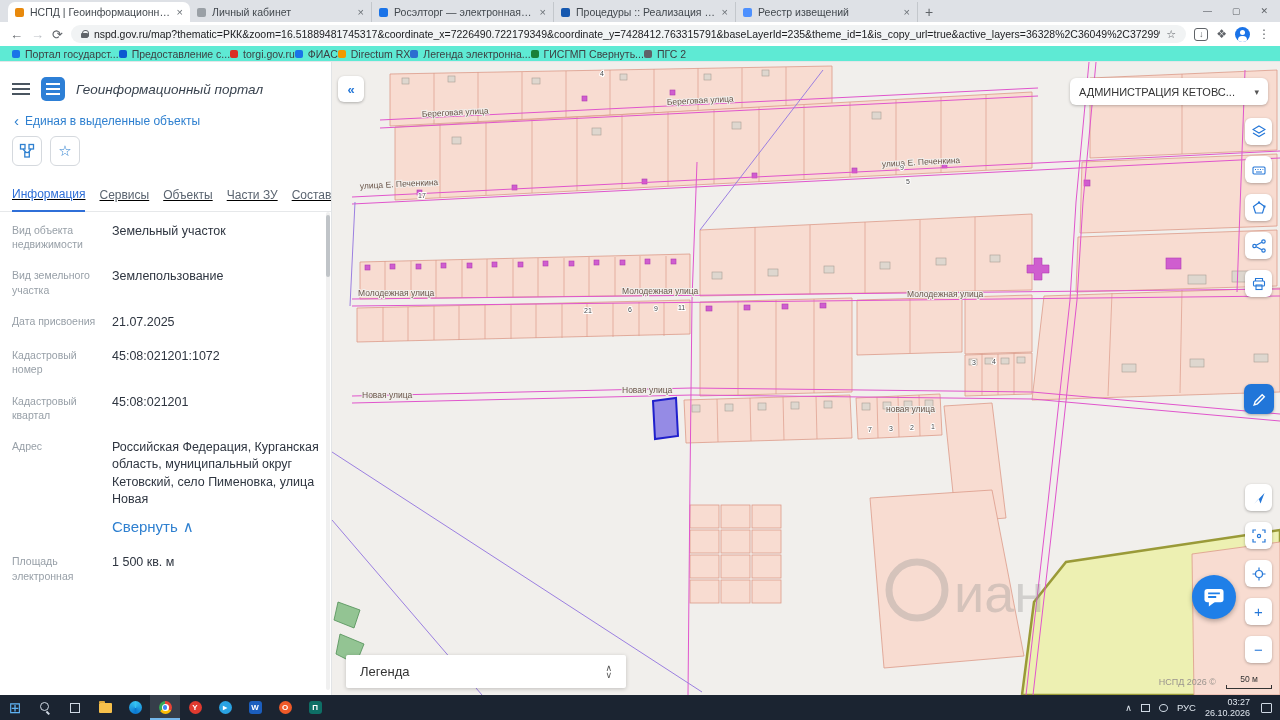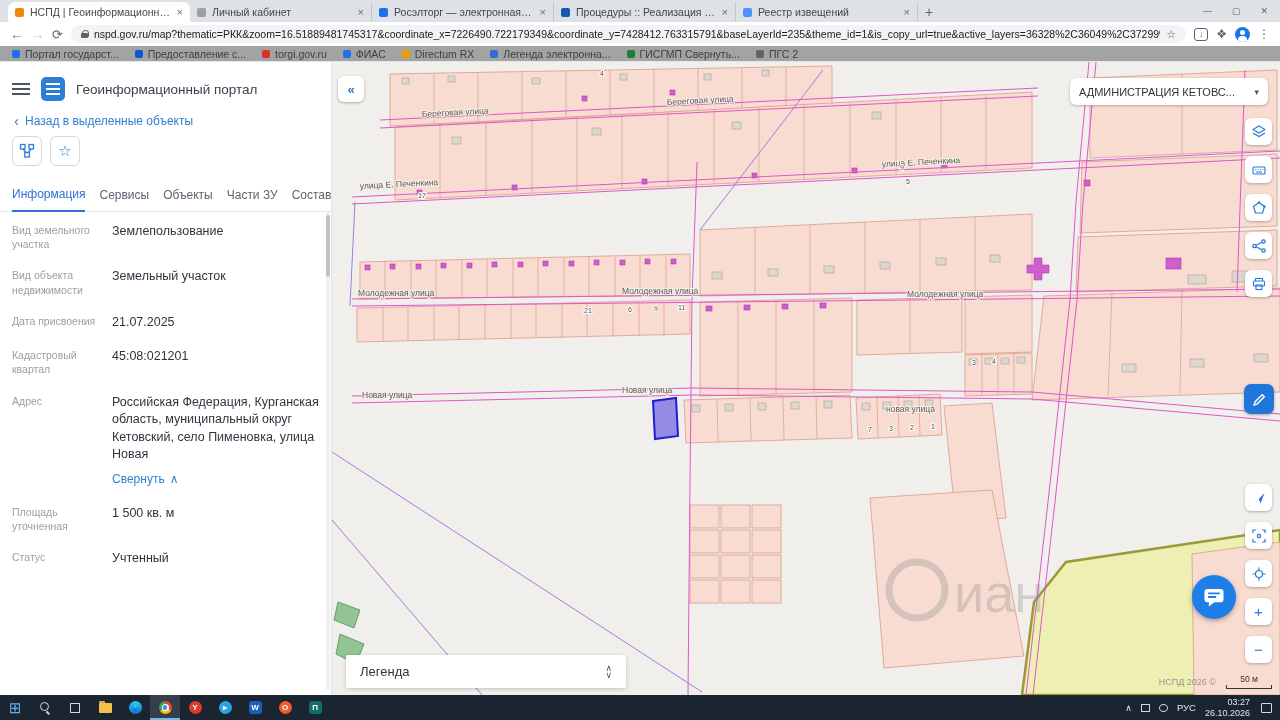--- a/index.html
+++ b/index.html
@@ -23,45 +23,45 @@
   .lock { width:7px; height:8px; position:relative; flex-shrink:0; }
   .lock:before { content:""; position:absolute; top:0; left:1px; width:5px; height:5px; border:1px solid #5f6368; border-radius:3px 3px 0 0; }
   .lock:after { content:""; position:absolute; bottom:0; left:0; width:7px; height:5px; background:#5f6368; border-radius:1px; }
   .url { font-size:10.5px; color:#202124; white-space:nowrap; overflow:hidden; flex:1; }
   .obx-star { color:#5f6368; font-size:11px; flex-shrink:0; }
   .tb-ic { color:#5f6368; font-size:12px; }
   .tb-box { width:14px; height:13px; border:1px solid #5f6368; border-radius:3px; display:flex; align-items:center; justify-content:center; font-size:9px; color:#5f6368; }
   .avatar { width:15px; height:15px; border-radius:50%; background:#1a73e8; position:relative; overflow:hidden; }
   .avatar:before { content:""; position:absolute; top:3px; left:5px; width:5px; height:5px; border-radius:50%; background:#fff; }
   .avatar:after { content:""; position:absolute; top:9px; left:3px; width:9px; height:6px; border-radius:4px 4px 0 0; background:#fff; }
-  .bookbar { height:16px; background:#a3a3a3; border-bottom:1px solid #e4e6e8; display:flex; align-items:center; gap:16px; padding:0 12px; flex-shrink:0; }
+  .bookbar { height:16px; background:#5eead4; border-bottom:1px solid #e4e6e8; display:flex; align-items:center; padding:0 12px; flex-shrink:0; }
   .bk { display:flex; align-items:center; gap:5px; font-size:10.5px; color:#3c4043; white-space:nowrap; }
   .bk .fav { width:8px; height:8px; }
 
   
   .app { flex:1; display:flex; min-height:0; }
   .panel { width:332px; flex-shrink:0; background:#fff; border-right:1px solid #e2e4e6; position:relative; overflow:hidden; }
   .p-head { display:flex; align-items:center; gap:11px; padding:15px 12px 9px; }
   .burger { width:18px; height:2px; background:#4a5560; box-shadow:0 5px 0 #4a5560, 0 10px 0 #4a5560; margin-bottom:10px; }
   .logo { width:24px; height:24px; border-radius:5px; background:#2d7fd6; position:relative; }
   .logo:before { content:""; position:absolute; left:5px; top:6px; width:14px; height:2px; background:#fff; box-shadow:0 5px 0 #fff, 0 10px 0 #fff; }
-  .app-title { font-size:13.5px; color:#39434f; }
+  .app-title { font-size:13.5px; color:#39434f;font-style:italic; }
   .back { display:flex; align-items:center; gap:6px; color:#2f80d0; font-size:12px; padding:4px 14px 8px; }
   .back-ch { font-size:15px; line-height:10px; }
   .p-title { font-size:15px; font-weight:700; color:#2c3442; padding:4px 12px 12px; }
   .actions { display:flex; gap:8px; padding:0 12px 13px; }
   .act-btn { width:30px; height:30px; border:1px solid #d5d9de; border-radius:6px; background:#fff; display:flex; align-items:center; justify-content:center; color:#2f80d0; font-size:15px; }
-  .ptabs { display:flex; gap:14px; padding:0 12px; border-bottom:1px solid #e6e8ea; align-items:center; }
+  .ptabs { display:flex; gap:14px; padding:0 12px; border-bottom:1px solid #e6e8ea; align-items:center;text-decoration:underline; }
   .ptab { font-size:12px; color:#5a6470; padding:8px 0 9px; white-space:nowrap; }
   .ptab.active { color:#2f6fd8; border-bottom:2px solid #2f6fd8; margin-bottom:-1px; }
   .fields { padding:2px 12px 0; }
   .frow { display:flex; padding:9px 0 8px; }
   .flabel { width:100px; min-width:100px; font-size:10.5px; color:#98a0a8; padding-right:10px; line-height:1.35; }
   .fvalue { font-size:12.5px; color:#2e3540; line-height:1.4; }
-  .flink { color:#2f80d0; font-size:12px; margin-top:7px; display:inline-flex; gap:5px; align-items:center; }
+  .flink { color:#2f80d0; font-size:15px; margin-top:7px; display:inline-flex; gap:5px; align-items:center; }
   .pscroll { position:absolute; right:1px; top:150px; width:4px; height:478px; background:#f0f0f0; border-radius:2px; }
   .pthumb { position:absolute; top:3px; left:0; width:4px; height:62px; background:#c0c4c8; border-radius:2px; }
 
   
   .map { flex:1; position:relative; background:#f1efec; overflow:hidden; }
   .map svg.base { position:absolute; inset:0; font-family:"Liberation Sans", sans-serif; }
   .par { fill:#f8dcd1; stroke:#dc9b89; stroke-width:0.8; }
   .pline { stroke:#dc9b89; stroke-width:0.7; fill:none; }
   .hse { fill:#ded7cf; stroke:#a89f94; stroke-width:0.6; }
   .mg { fill:#cf5ecf; stroke:#b23ab2; stroke-width:0.6; }
@@ -197,21 +197,21 @@
 
   <div class="app">
     <aside class="panel">
       <div class="p-head">
         <span class="burger"></span>
         <span class="logo"></span>
         <span class="app-title">Геоинформационный портал</span>
       </div>
       <div class="back">
         <span class="back-ch">‹</span>
-        <span>Назад в выделенные объекты</span>
+        <span>Единая в выделенные объекты</span>
       </div>
       <div class="actions">
         <span class="act-btn">
           <svg width="16" height="16" viewBox="0 0 16 16">
               <g fill="none" stroke="#2f80d0" stroke-width="1.3">
                 <rect x="1.5" y="1.5" width="4.5" height="4.5"></rect>
                 <rect x="10" y="1.5" width="4.5" height="4.5"></rect>
                 <rect x="5.8" y="9.5" width="4.5" height="4.5"></rect>
                 <path d="M4 6 L7 9.5 M12 6 L9.5 9.5"></path>
               </g>
@@ -224,52 +224,52 @@
       <div class="ptabs">
         <span class="ptab active">Информация</span>
         <span class="ptab">Сервисы</span>
         <span class="ptab">Объекты</span>
         <span class="ptab">Части ЗУ</span>
         <span class="ptab">Состав</span>
 
       </div>
       <div class="fields">
         <div class="frow">
+            <span class="flabel">Вид объекта недвижимости</span>
+            <span class="fvalue">Земельный участок</span>
+          </div>
+        <div class="frow">
             <span class="flabel">Вид земельного участка</span>
             <span class="fvalue">Землепользование</span>
-          </div>
-        <div class="frow">
-            <span class="flabel">Вид объекта недвижимости</span>
-            <span class="fvalue">Земельный участок</span>
           </div>
         <div class="frow">
             <span class="flabel">Дата присвоения</span>
             <span class="fvalue">21.07.2025</span>
+          </div>
+        <div class="frow">
+            <span class="flabel">Кадастровый номер</span>
+            <span class="fvalue">45:08:021201:1072</span>
           </div>
         <div class="frow">
             <span class="flabel">Кадастровый квартал</span>
             <span class="fvalue">45:08:021201</span>
           </div>
         <div class="frow">
           <span class="flabel">Адрес</span>
           <span class="fvalue">
             <span>Российская Федерация, Курганская область, муниципальный округ Кетовский, село Пименовка, улица Новая</span><br>
             <span class="flink">
                 <span>Свернуть</span>
                 <span>∧</span>
               </span>
           </span>
         </div>
         <div class="frow">
-            <span class="flabel">Площадь уточненная</span>
+            <span class="flabel">Площадь электронная</span>
             <span class="fvalue">1 500 кв. м</span>
-          </div>
-        <div class="frow">
-            <span class="flabel">Статус</span>
-            <span class="fvalue">Учтенный</span>
           </div>
         <div class="frow"></div>
 
       </div>
       <div class="pscroll">
           <span class="pthumb"></span>
         </div>
     </aside>
 
     <div class="map">

